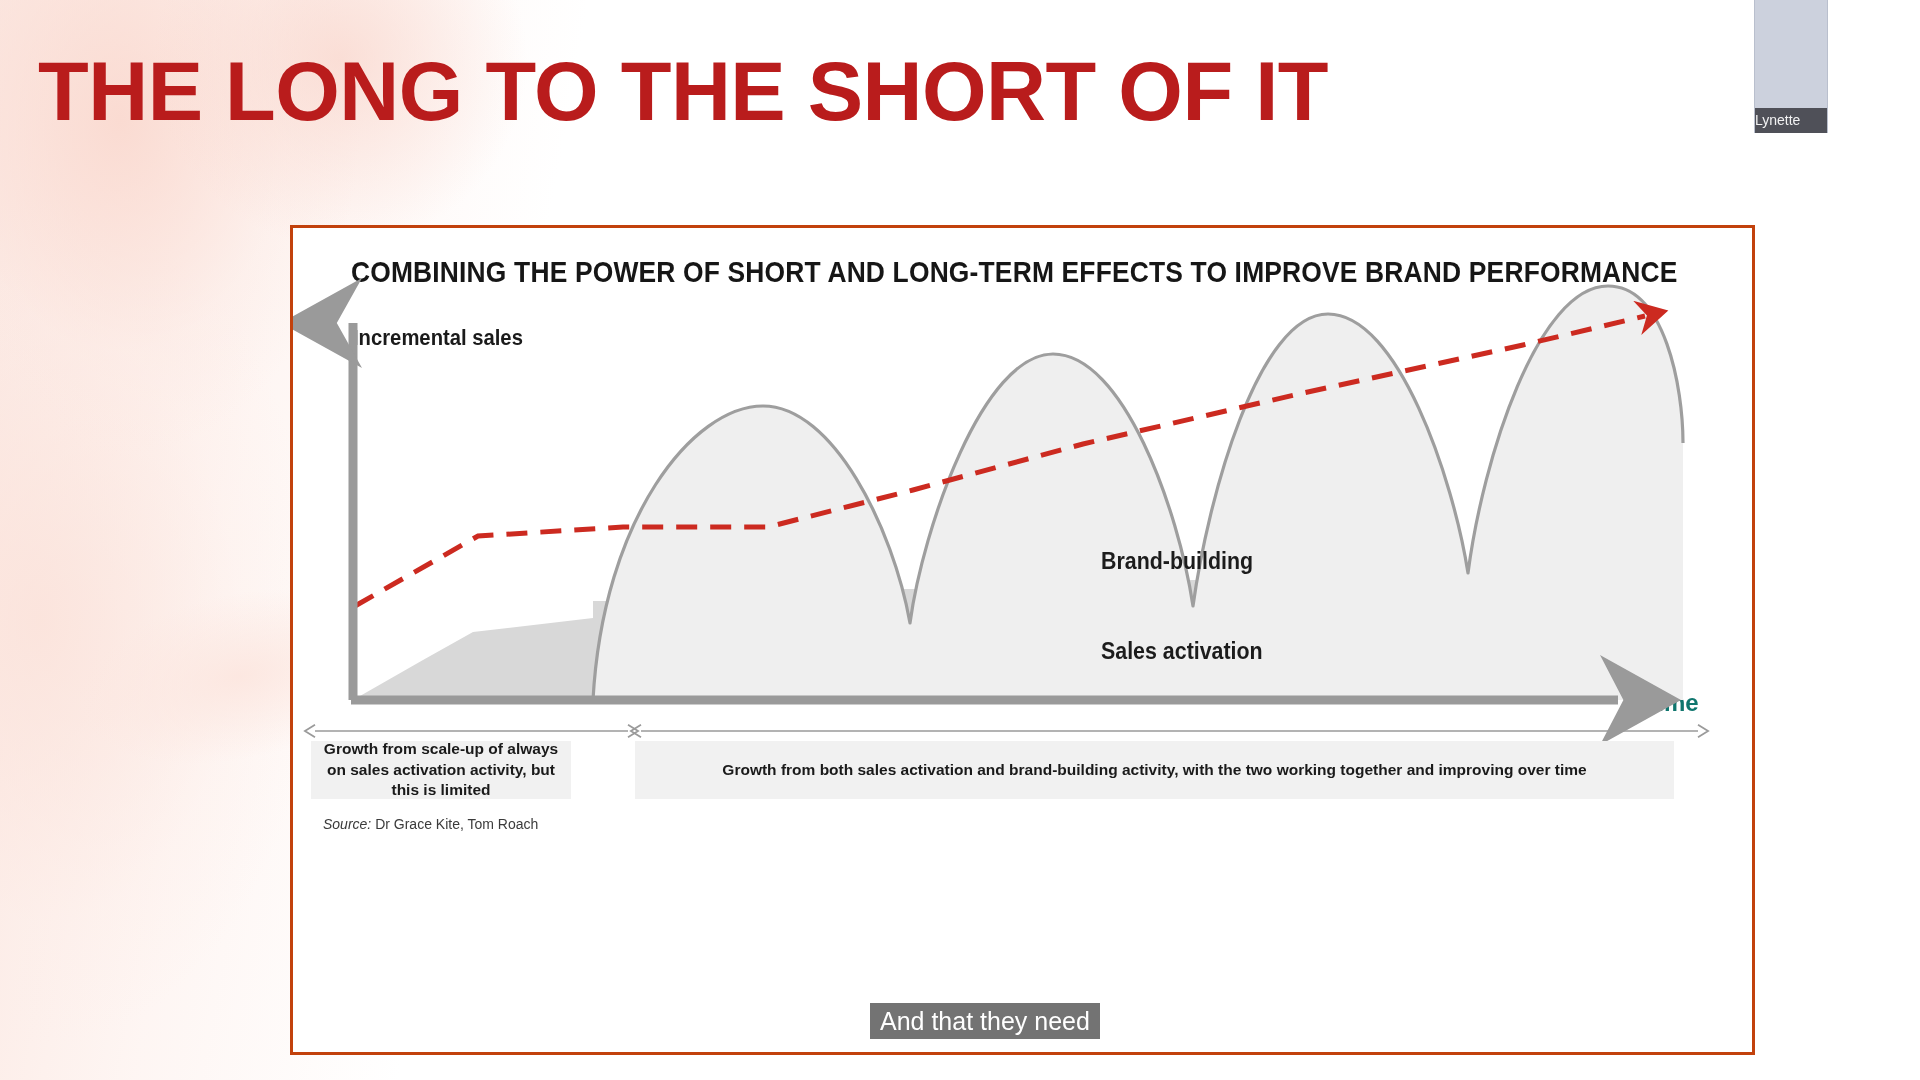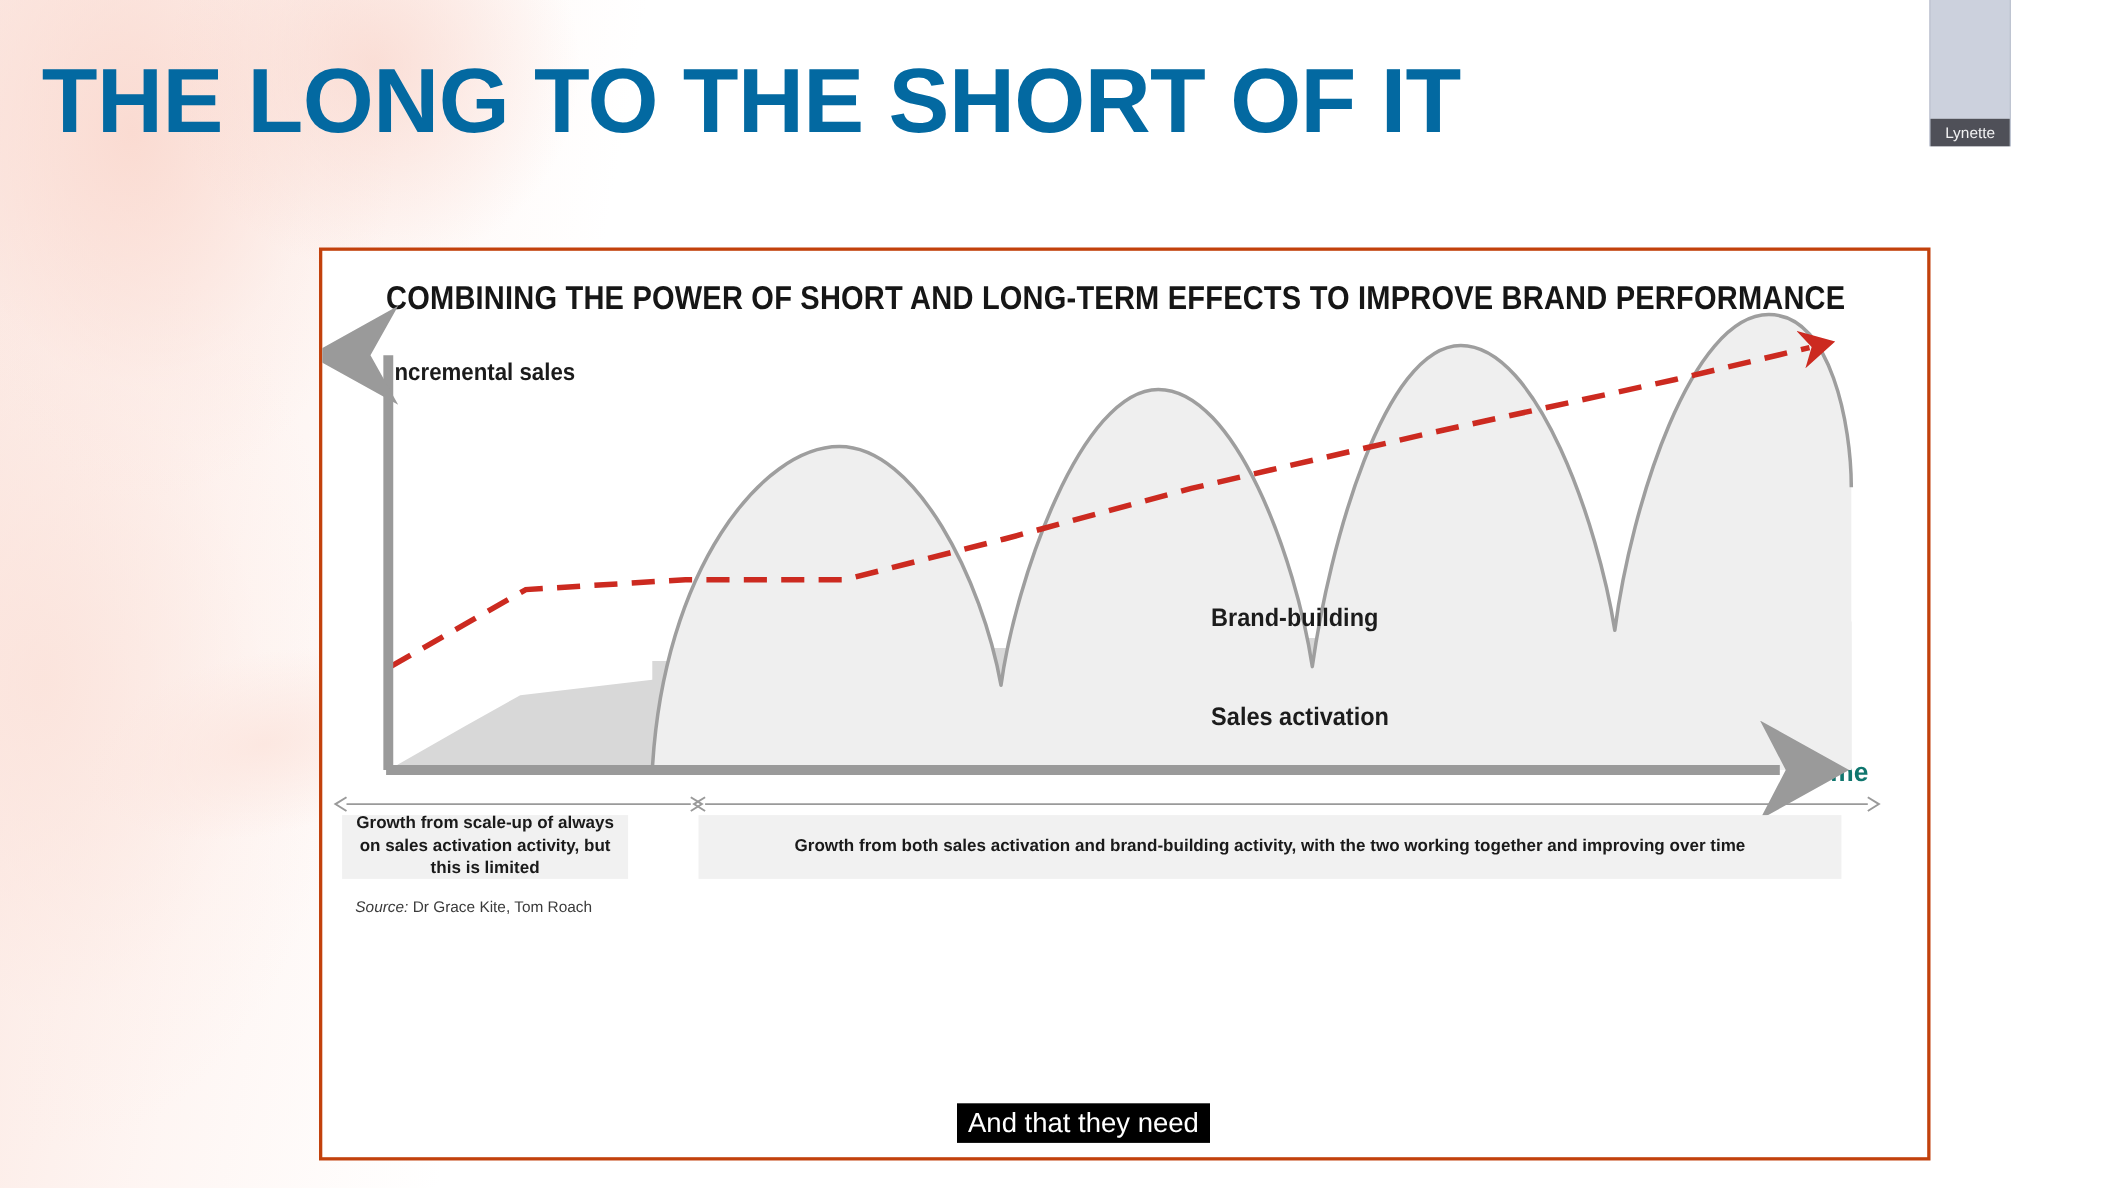--- a/index.html
+++ b/index.html
@@ -47,21 +47,21 @@
   }
 
   
   .slide-title {
     position: absolute;
     left: 38px;
     top: 50px;
     font-size: 83px;
     line-height: 1;
     font-weight: bold;
-    color: #0369a1;
+    color: #b91c1c;
     letter-spacing: -0.5px;
     font-family: "Liberation Sans", sans-serif;
     white-space: nowrap;
   }
 
   
   .participant-tile {
     position: absolute;
     left: 1754px;
     top: 0px;
@@ -74,21 +74,21 @@
   .participant-name {
     position: absolute;
     left: 0px;
     bottom: 0px;
     width: 72px;
     height: 25px;
     line-height: 25px;
     background: #4f5058;
     color: #f2f2f3;
     font-size: 14px;
-    text-align: center;
+    text-align: left;
     font-family: "Liberation Sans", sans-serif;
     overflow: hidden;
     white-space: nowrap;
   }
 
   
   .chart-card {
     position: absolute;
     left: 290px;
     top: 225px;
@@ -201,21 +201,21 @@
   }
 
   
   .caption-bar {
     position: absolute;
     left: 870px;
     top: 1003px;
     height: 36px;
     line-height: 36px;
     padding: 0 10px;
-    background: #000000;
+    background: #737373;
     color: #ffffff;
     font-family: "Liberation Sans", sans-serif;
     font-size: 25px;
     white-space: nowrap;
   }
 </style>
 </head>
 <body>
 
 <div class="screen">

